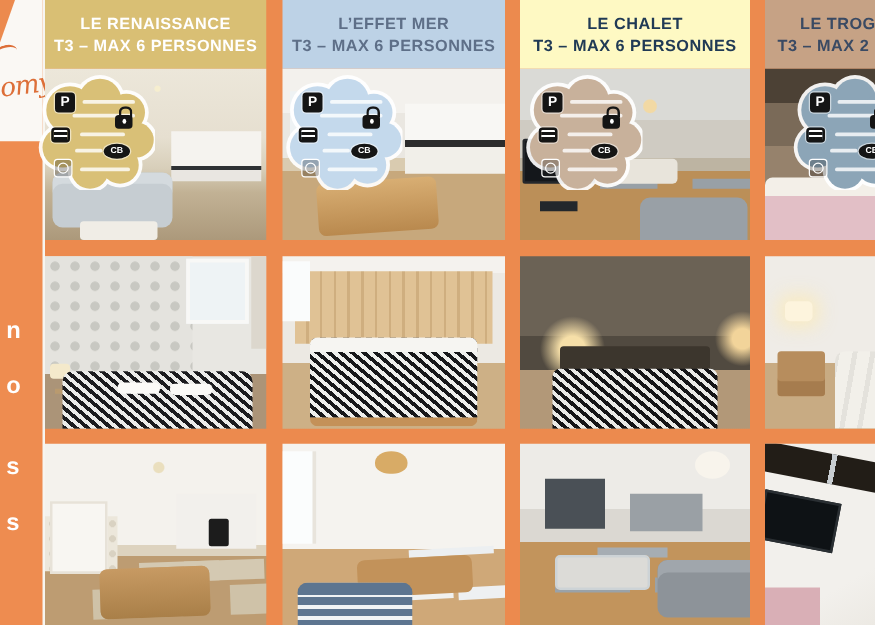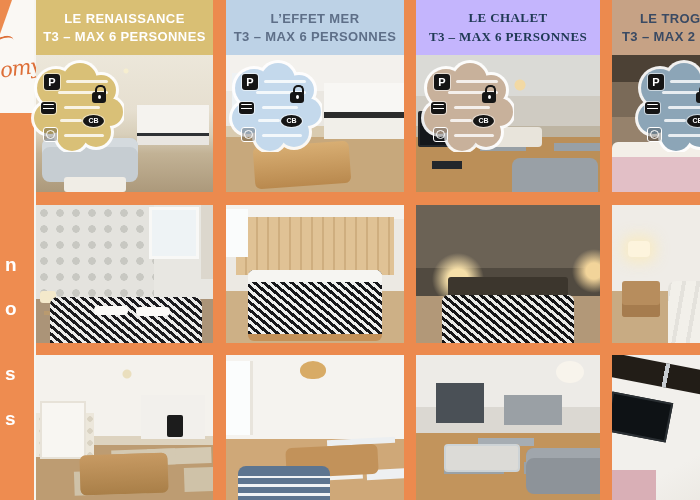--- a/index.html
+++ b/index.html
@@ -188,21 +188,21 @@
       <span class="bar" style="left:34px;top:46px;width:36px"></span>
       <span class="bic ic-lock"></span>
       <span class="bar" style="left:30px;top:59px;width:22px"></span>
       <span class="bic ic-cb">CB</span>
       <span class="bic ic-washer"></span>
       <span class="bar" style="left:34px;top:74px;width:40px"></span>
     </div>
   </div>
 
   <div class="col" style="left:416px;width:184px">
-    <div class="hdr" style="background-color: #c4b5fd; color: rgb(32, 58, 85); font-family: Liberation Serif, serif;">
+    <div class="hdr" style="background-color: #fef9c3; color: rgb(32, 58, 85);">
       <div>LE CHALET</div>
       <div>T3 – MAX 6 PERSONNES</div>
     </div>
 
     <div class="ph r1" style="background:radial-gradient(circle,#f2d9a4 0 5px,rgba(0,0,0,0) 6px) 98px 24px/12px 12px no-repeat,
                 radial-gradient(circle,#f2d9a4 0 4px,rgba(0,0,0,0) 5px) 62px 34px/10px 10px no-repeat,
                 linear-gradient(180deg,#dadad6 0 30%,#cfcbc2 30% 52%,#bdb4a2 52% 60%,#bb8f58 60% 100%);">
       <i class="s" style="left:2px;top:56px;width:54px;height:32px;background:#14171b;border:2px solid #24282c;border-radius:2px;box-shadow:0 36px 0 -14px #23272b;"></i>
       <i class="s" style="left:68px;top:72px;width:58px;height:20px;background:#e8e4db;border-radius:4px;
                 box-shadow:-10px 10px 0 -6px #98a0a6,64px 10px 0 -6px #98a0a6;"></i>

